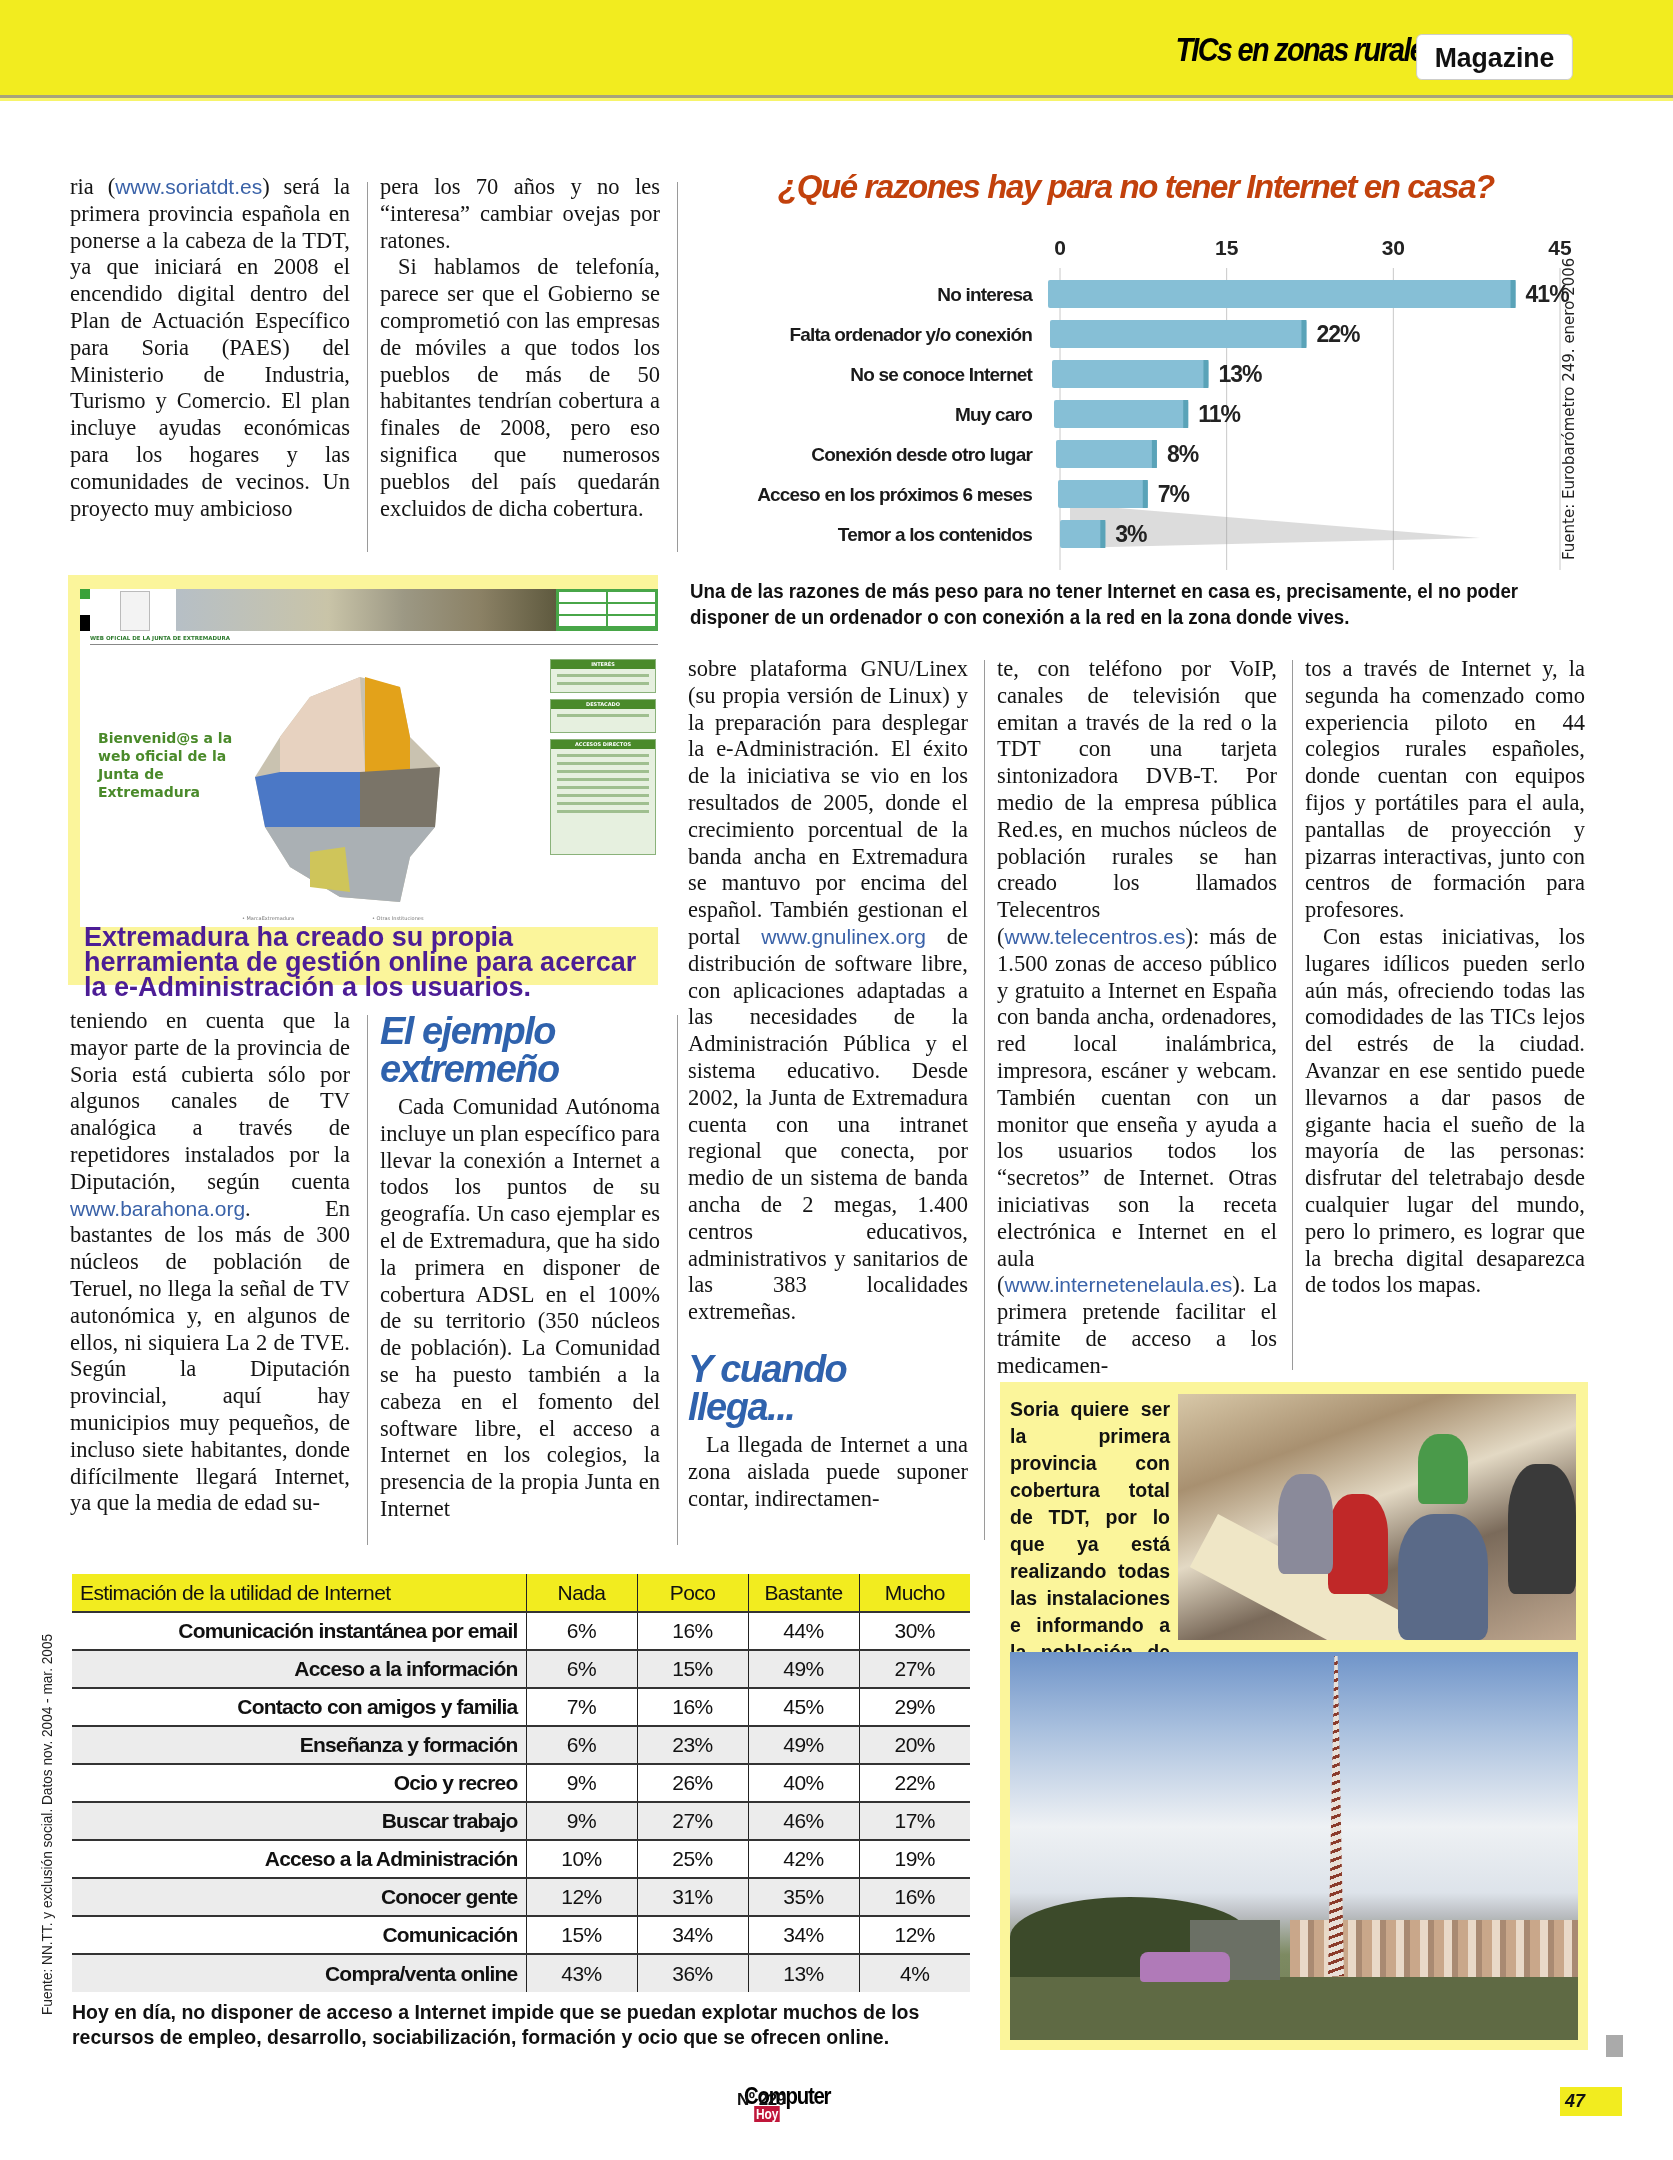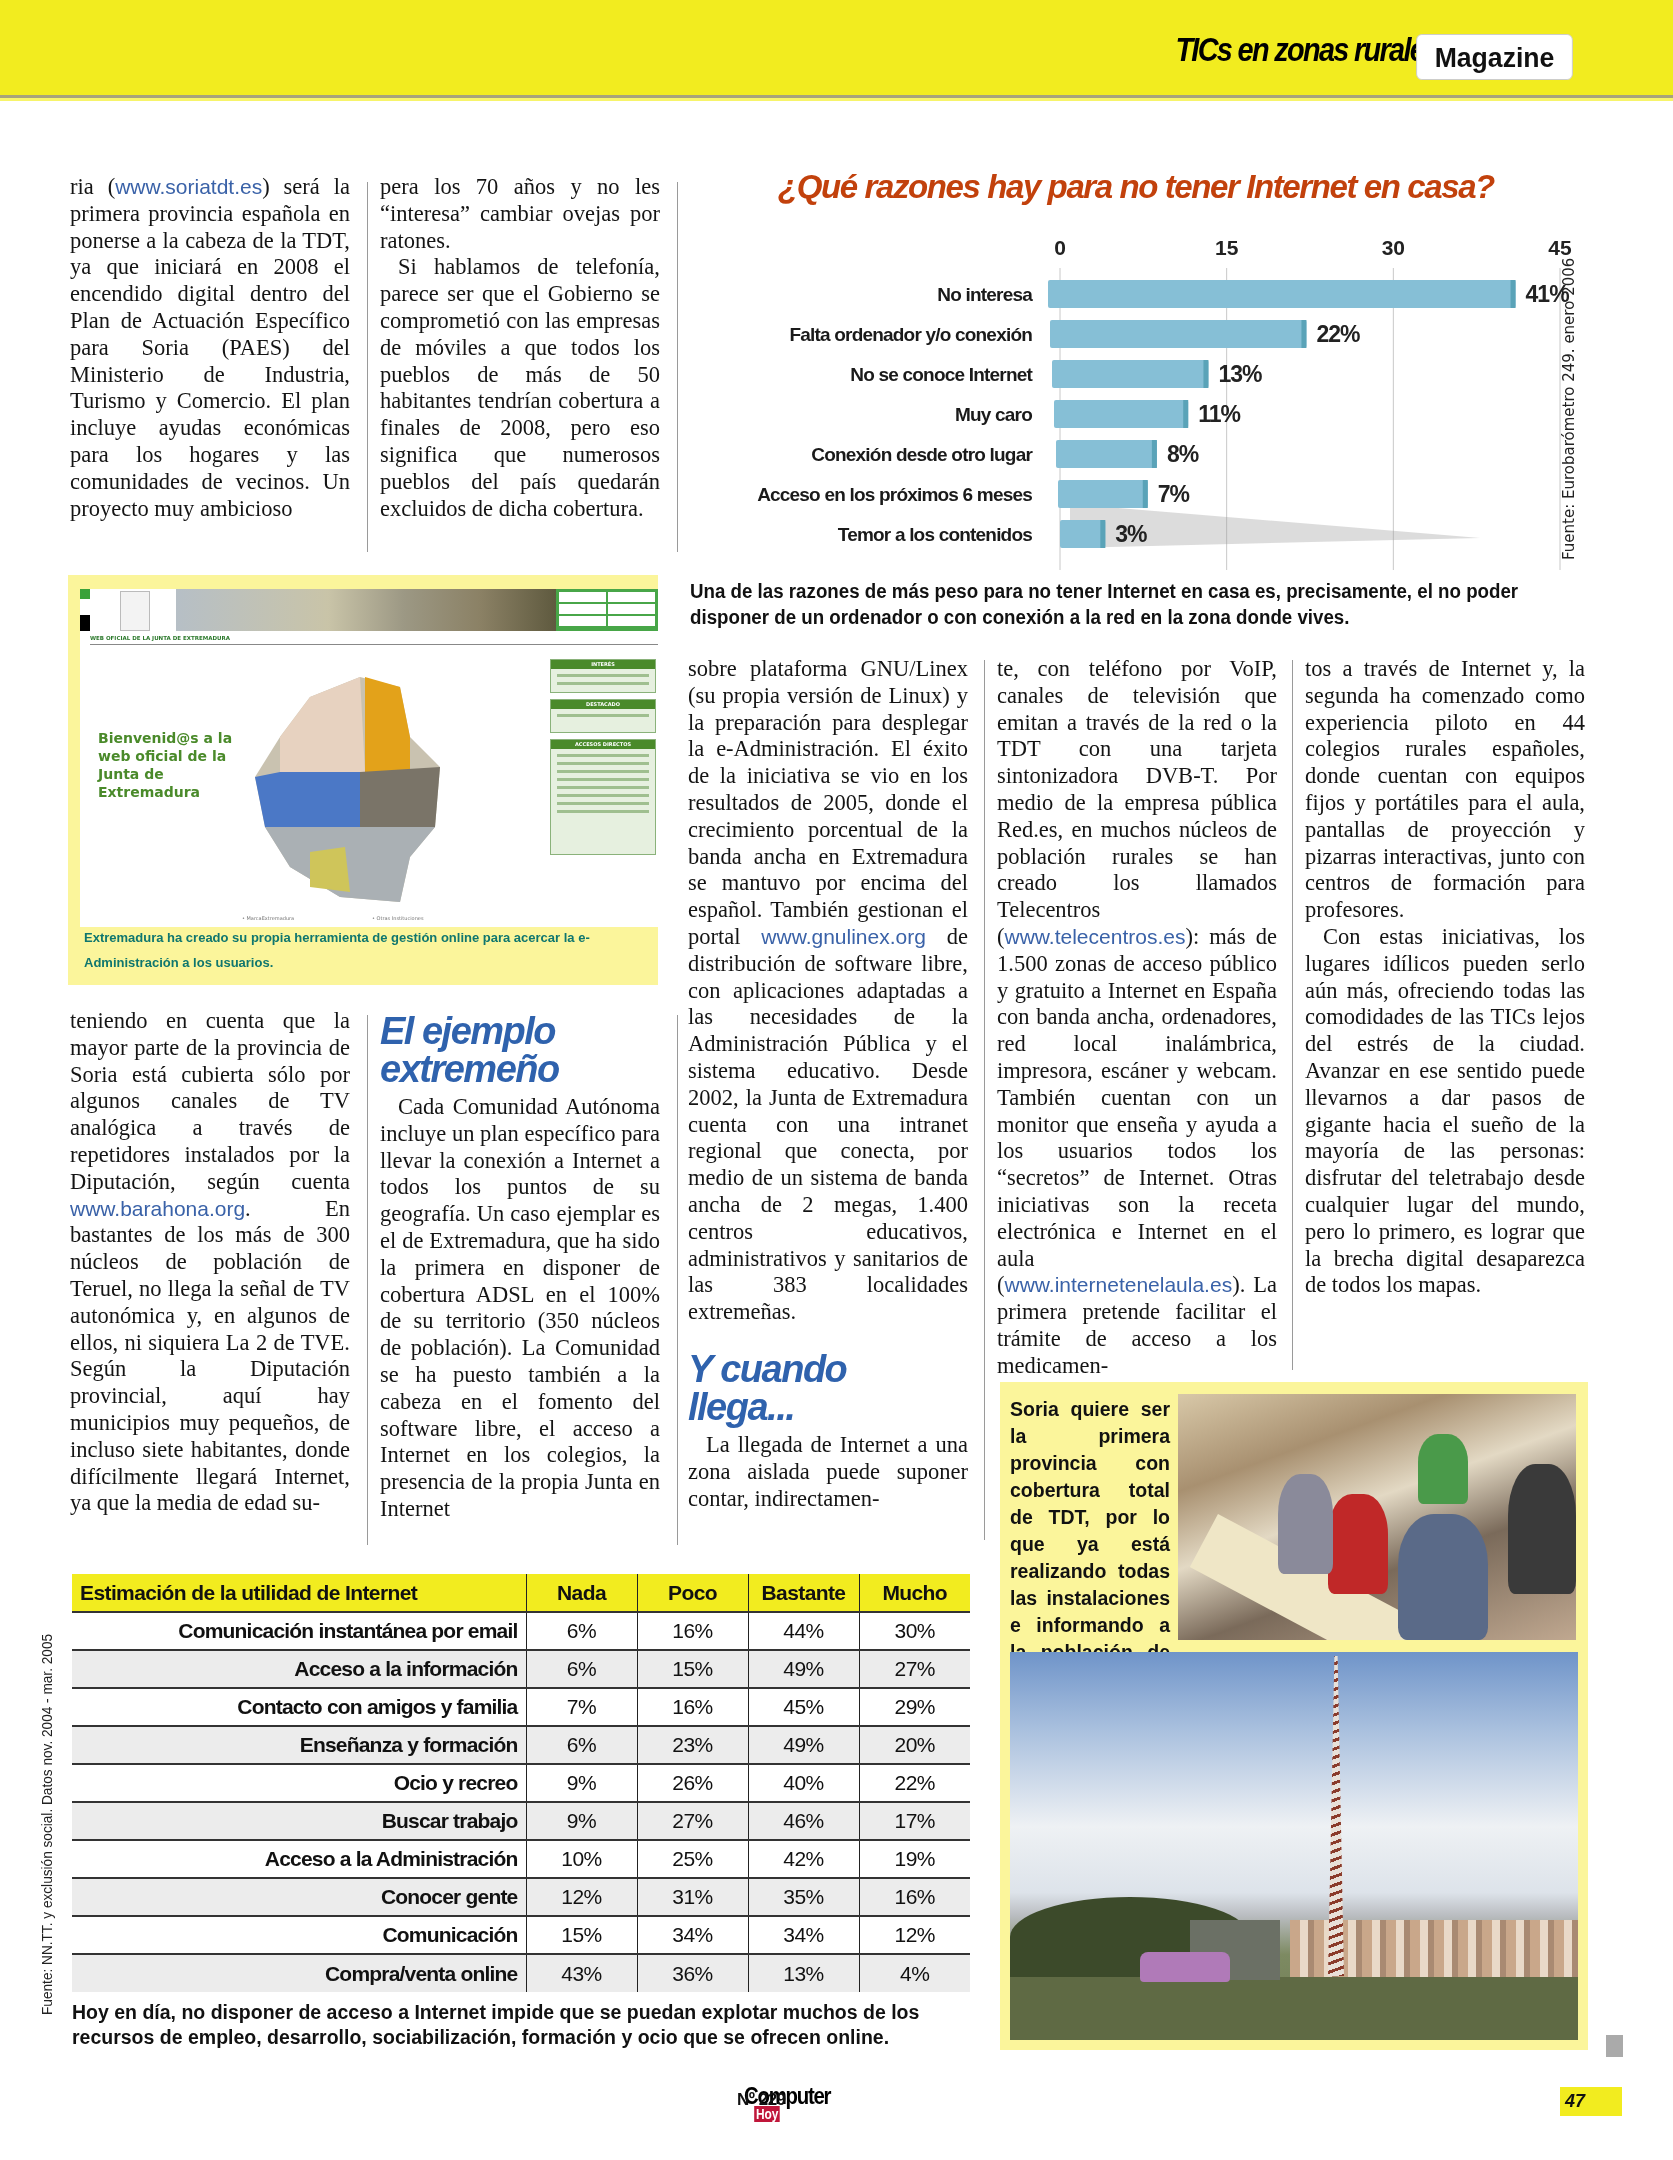--- a/index.html
+++ b/index.html
@@ -23,41 +23,41 @@
 
   
   .chart-title { position: absolute; left: 778px; top: 168px; font-family: "Liberation Sans", sans-serif; font-weight: 700; font-style: italic; font-size: 33px; letter-spacing: -1.4px; color: #c2410c; white-space: nowrap; }
   #chart-svg { position: absolute; left: 690px; top: 225px; width: 900px; height: 340px; overflow: visible; }
   .chart-source { position: absolute; left: 1560px; top: 560px; transform: rotate(-90deg); transform-origin: left top; font-family: "DejaVu Sans", sans-serif; font-size: 15px; color: #222; white-space: nowrap; }
   .chart-caption { position: absolute; left: 690px; top: 578px; width: 900px; font-family: "Liberation Sans", sans-serif; font-weight: 700; font-size: 19.5px; line-height: 26px; color: #111; transform: scaleX(0.96); transform-origin: left top; }
 
   
   .shot-box { position: absolute; left: 68px; top: 575px; width: 590px; height: 410px; background: #fbf59b; }
   .shot { position: absolute; left: 12px; top: 14px; width: 578px; height: 338px; background: #fff; overflow: hidden; }
-  .shot-caption { position: absolute; left: 16px; top: 350px; width: 560px; font-family: "Liberation Sans", sans-serif; font-weight: 700; font-size: 13px; line-height: 25px; color: #0f766e; }
+  .shot-caption { position: absolute; left: 16px; top: 350px; width: 560px; font-family: "Liberation Sans", sans-serif; font-weight: 700; font-size: 27px; line-height: 25px; color: #4c1d95; }
   .sh-banner { position: absolute; left: 96px; top: 0; width: 380px; height: 42px; background: linear-gradient(90deg, #b6bfc6 0%, #c9c4a8 40%, #9c9884 60%, #8b8165 80%, #5f5a3f 100%); }
   .sh-logo { position: absolute; left: 40px; top: 2px; width: 30px; height: 40px; border: 1px solid #bbb; background: #f3f3f3; }
   .sh-green-sq { position: absolute; left: 0; top: 0; width: 10px; height: 10px; background: #3aa23a; }
   .sh-black-sq { position: absolute; left: 0; top: 26px; width: 10px; height: 16px; background: #000; }
   .sh-grid { position: absolute; left: 476px; top: 0; width: 102px; height: 42px; background: #48a648; padding: 2px; }
   .sh-grid span { display: block; float: left; width: 47px; height: 10px; margin: 1px 1px; background: #fff; }
   .sh-title { position: absolute; left: 10px; top: 46px; font-family: "DejaVu Sans", sans-serif; font-size: 5.5px; font-weight: 700; color: #2d7a2d; }
   .sh-hr { position: absolute; left: 10px; top: 55px; width: 568px; height: 1px; background: #888; }
   .sh-welcome { position: absolute; left: 18px; top: 140px; font-family: "DejaVu Sans", sans-serif; font-weight: 700; font-size: 14px; line-height: 18px; color: #4a8a2a; width: 150px; }
   .sh-map { position: absolute; left: 170px; top: 88px; width: 200px; height: 230px; }
   .sh-panel { position: absolute; left: 470px; width: 106px; background: #e6f0df; border: 1px solid #8ab27a; }
   .sh-panel .hd { background: #4a8a2a; color: #fff; font-family: "DejaVu Sans", sans-serif; font-size: 5px; font-weight: 700; text-align: center; height: 9px; line-height: 9px; }
   .sh-panel .ln { height: 3px; margin: 5px 6px; background: #9fbf8f; }
   .sh-foot { position: absolute; top: 326px; font-family: "DejaVu Sans", sans-serif; font-size: 5px; color: #777; }
 
   
   .tbl-source { position: absolute; left: 38px; top: 2015px; transform: rotate(-90deg); transform-origin: left top; font-family: "Liberation Sans", sans-serif; font-size: 15.5px; color: #222; white-space: nowrap; transform: rotate(-90deg) scaleX(0.88); }
   table.util { position: absolute; left: 72px; top: 1574px; width: 898px; border-collapse: collapse; font-family: "Liberation Sans", sans-serif; }
   table.util th, table.util td { height: 38px; font-size: 21px; padding: 0 8px; white-space: nowrap; }
-  table.util th { background: #f2ec1f; font-weight: 700; text-align: center; letter-spacing: -0.6px; border-left: 1px solid #222; }
+  table.util th { background: #f2ec1f; font-weight: 400; text-align: center; letter-spacing: -0.6px; border-left: 1px solid #222; }
   table.util th:first-child { text-align: left; border-left: none; }
   table.util td { text-align: center; border-left: 1px solid #222; border-top: 2px solid #333; letter-spacing: -0.5px; }
   table.util td:first-child { text-align: right; font-weight: 700; border-left: none; letter-spacing: -0.8px; }
   table.util tr:nth-child(even) td { background: #ececec; }
   table.util tr:nth-child(odd) td { background: #ffffff; }
   table.util col.c0 { width: 454px; }
   table.util col.cn { width: 111px; }
   .tbl-caption { position: absolute; left: 72px; top: 2000px; width: 900px; font-family: "Liberation Sans", sans-serif; font-weight: 700; font-size: 19.5px; line-height: 25px; color: #111; }
 
   

